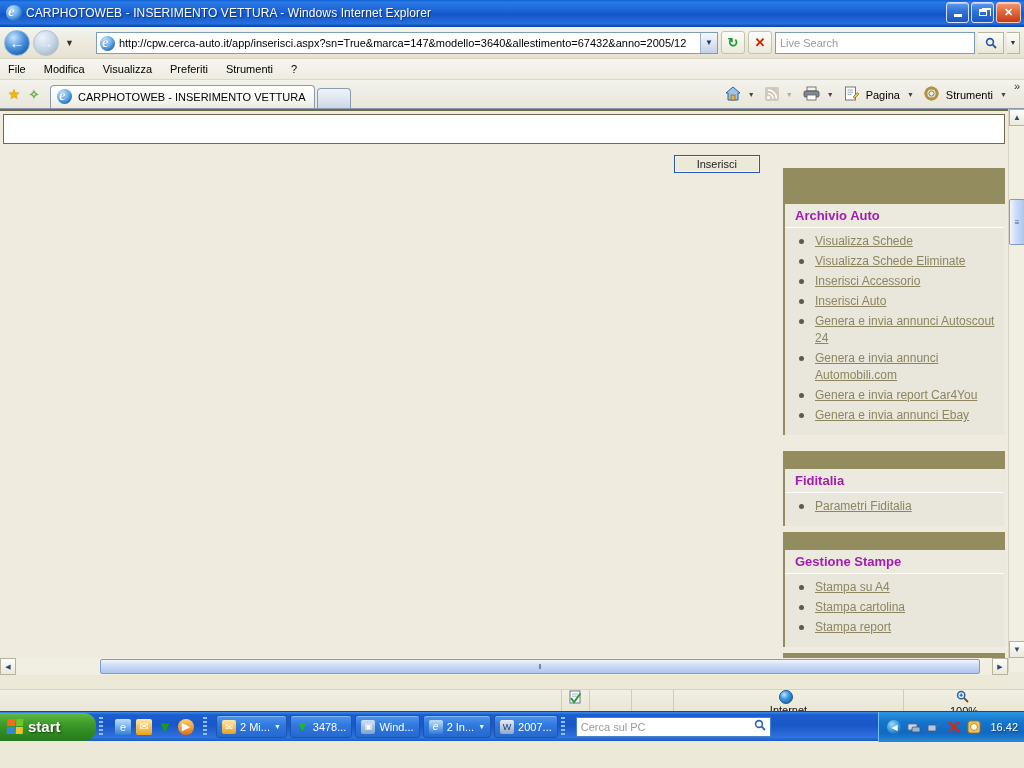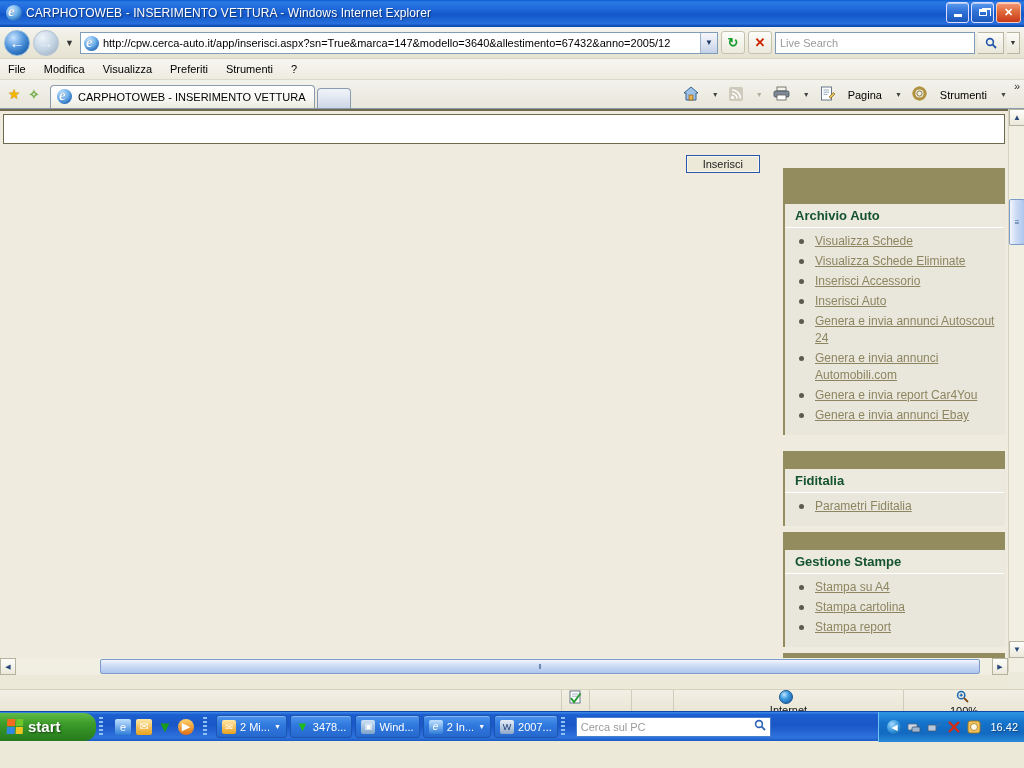--- a/index.html
+++ b/index.html
@@ -88,20 +88,21 @@
   .navbtn.fwd  { background: radial-gradient(circle at 35% 28%, #eef4fa 0%, #c5d5e4 50%, #9fb2c4 90%); border:1px solid #b4c3d2; color:#e8eef5;}
   .navdrop { font-size: 9px; color:#333; padding: 0 3px; }
   .urlbox {
     flex: 1 1 auto;
     height: 22px;
     background: #fff;
     border: 1px solid #7f9db9;
     display: flex; align-items: center;
     padding-left: 2px;
     min-width: 0;
+    margin-left: 16px;
   }
   .url-favicon { width:16px;height:16px;flex:0 0 16px; margin-right:4px; }
   .url-text { flex:1 1 auto; color:#000; font-size:11px; white-space:nowrap; overflow:hidden; }
   .url-caret {
     width: 17px; height: 20px; flex:0 0 17px;
     background: linear-gradient(180deg,#f6f6fa 0%,#dfe6f2 50%,#c3d0e6 100%);
     border-left: 1px solid #9bb3cc;
     display:flex;align-items:center;justify-content:center;
     font-size:8px; color:#1b3a66;
   }
@@ -167,21 +168,21 @@
   }
   .tab .fv { width:16px;height:16px;margin-right:5px;flex:0 0 16px;}
   .newtab {
     width: 34px; height: 20px;
     background: linear-gradient(180deg,#f0f3f9 0%,#dde4ef 60%,#ccd6e6 100%);
     border: 1px solid #8a9bb0; border-bottom:none;
     border-radius: 4px 4px 0 0;
     margin-left: 2px;
   }
   .cmdbar { position:absolute; right: 4px; bottom: 3px; display:flex; align-items:center; gap:2px; font-size:11px;}
-  .cmd { display:flex;align-items:center;gap:13px; padding: 2px 3px; color:#000;}
+  .cmd { display:flex;align-items:center;gap:7px; padding: 2px 3px; color:#000;}
   .cmd .caret { font-size:7px; color:#444; }
   .chev { font-size:11px; color:#333; margin-left:2px; align-self:flex-start; margin-top:-4px;}
 
   
   .viewport {
     position: relative;
     width: 1024px;
     height: 580px;
     background: #ece9d8;
   }
@@ -201,21 +202,21 @@
     border: 1px solid #6f6a4e;
   }
   .submit-row {
     position:absolute; left: 0; top: 44px; width: 1002px;
     display:flex; justify-content:flex-end; padding-right: 242px;
   }
   .btn-inserisci {
     background: #ece9d8;
     border: 1px solid #2b57a8;
     box-shadow: inset 0 0 0 1px #f6f5ee;
-    padding: 2px 16px;
+    padding: 2px 22px;
     font-size: 11px;
     color: #1a1a1a;
     font-family: "Liberation Sans", sans-serif;
   }
 
   
   .sidebar {
     position: absolute;
     right: 3px; top: 57px;
     width: 222px;
@@ -226,21 +227,21 @@
     height: 18px;
   }
   .sb-cap.tall { height: 36px; }
   .sb-panel {
     background: #e9e7dc;
     border-left: 2px solid #928c5e;
     border-right: 1px solid #e9e7dc;
     padding: 0 0 8px 0;
   }
   .sb-title {
-    color: #14532d;
+    color: #a21caf;
     font-weight: bold;
     font-size: 13px;
     padding: 4px 0 4px 10px;
     background: #eceadf;
     border-bottom: 1px solid #ffffff;
   }
   .sb-list { list-style: none; margin: 5px 0 0 0; padding: 0 6px 0 14px; }
   .sb-list li {
     position: relative;
     padding: 0 0 3px 16px;

